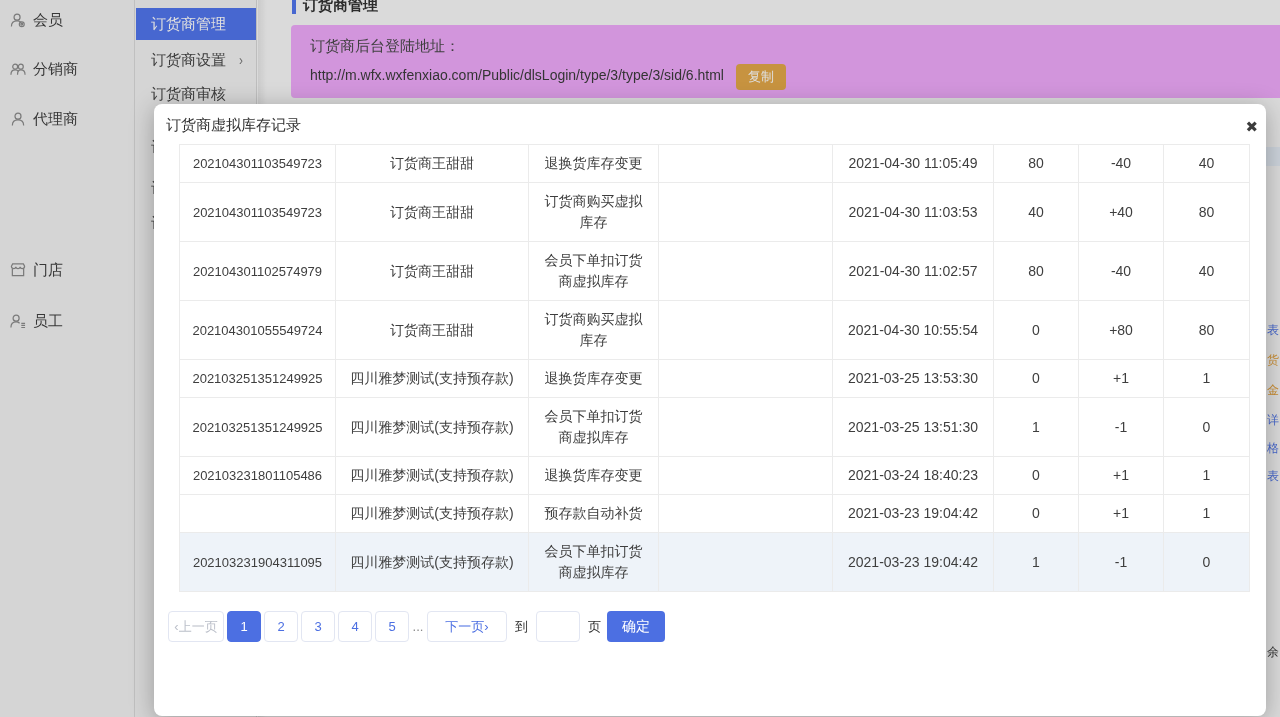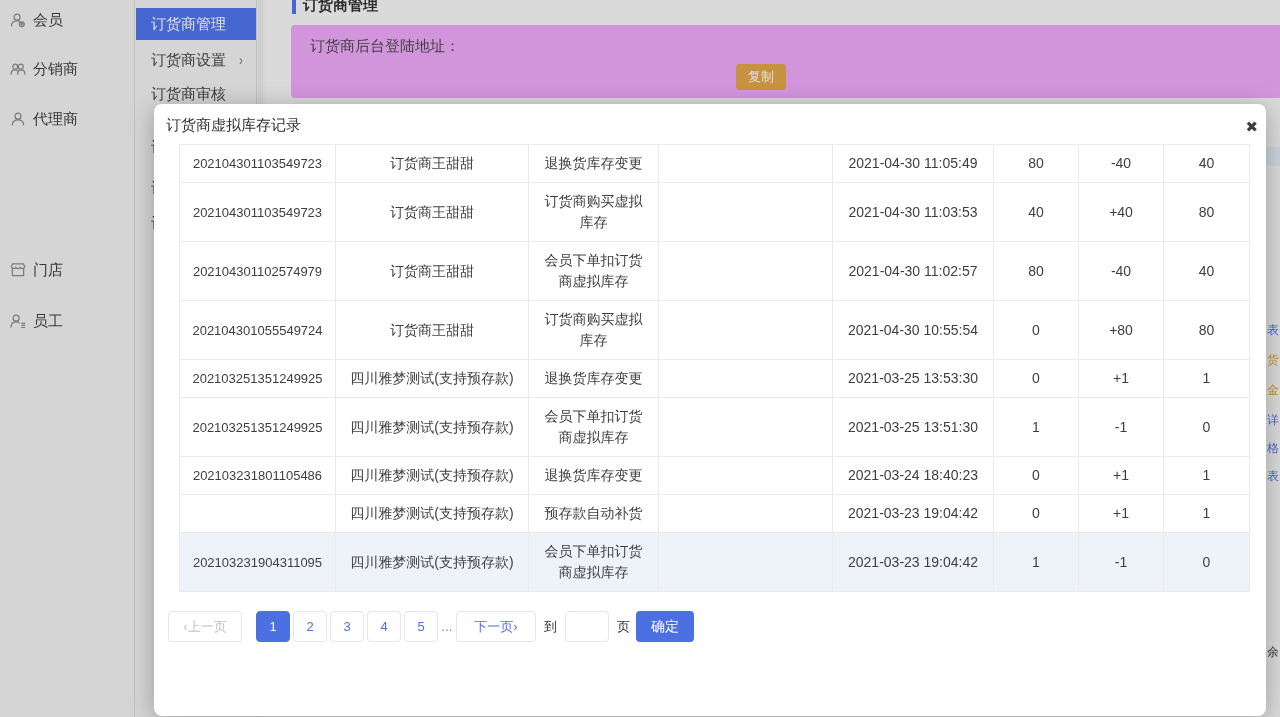--- a/index.html
+++ b/index.html
@@ -45,21 +45,21 @@
   .modal-close { position:absolute; right:8px; top:13px; font-size:15px; color:#3c3c3c; cursor:pointer; line-height:20px; }
 
   .modal-body { margin:0 17px 0 25px; }
   table.rec { width:1070px; border-collapse:collapse; table-layout:fixed; }
   table.rec td { border:1px solid #ebebeb; text-align:center; font-size:14px; color:#3e3e3e; padding:8px 10px; line-height:21px; word-break:break-all; }
   table.rec td.cell-order_no { font-size:13px; padding:8px 4px; white-space:nowrap; }
   tr.hl td { background:#eef3f9; }
 
   .pager { display:flex; align-items:center; margin:19px 0 0 -11px; font-size:13px; color:#333; }
   .pg-btn { height:31px; display:flex; align-items:center; justify-content:center; background:#fff; border:1px solid #e2e6f2; border-radius:4px; cursor:pointer; font-family:inherit; font-size:13px; }
-  .pg-prev { width:74px; color:#bcc0ca; margin-right:14px; }
+  .pg-prev { width:56px; color:#bcc0ca; margin-right:3px; }
   .pg-num { width:34px; color:#4c6fe2; margin-right:3px; }
   .pg-num.act { background:#4c6fe2; color:#fff; border-color:#4c6fe2; }
   .pg-dots { width:12px; text-align:center; color:#8a8a8a; margin-right:3px; }
   .pg-next { width:80px; color:#4c6fe2; margin-right:8px; }
   .jump-label { margin:0 8px 0 0; }
   .jump-input { width:44px; height:31px; border:1px solid #e2e6f2; border-radius:4px; margin-right:8px; background:#fff; font-size:13px; text-align:center; }
   .jump-page { margin-right:6px; }
   .pg-confirm { width:58px; height:31px; background:#4c6fe2; border:none; border-radius:4px; color:#fff; font-size:14px; font-family:inherit; cursor:pointer; }
 </style>
 </head>
@@ -132,20 +132,21 @@
     </div>
   </nav>
 
   <main class="content">
     <div class="page-title-row">
       <span class="title-bar"></span>
       <span class="page-title">订货商管理</span>
     </div>
     <div class="notice">
       <div class="notice-label">订货商后台登陆地址：</div>
+      <div class="notice-url">http://m.wfx.wxfenxiao.com/Public/dlsLogin/type/3/type/3/sid/6.html</div>
       <button class="copy-btn">复制</button>
     </div>
   </main>
   <div class="bg-table-head"></div>
   <div class="content-shadow"></div>
   <div id="edge-frags">
       <span class="bg-frag" style="left: 1267px; top: 322px; color: rgb(83, 119, 232);">表</span>
       <span class="bg-frag" style="left: 1267px; top: 352px; color: rgb(230, 162, 60);">货</span>
       <span class="bg-frag" style="left: 1267px; top: 382px; color: rgb(230, 162, 60);">金</span>
       <span class="bg-frag" style="left: 1267px; top: 412px; color: rgb(83, 119, 232);">详</span>

